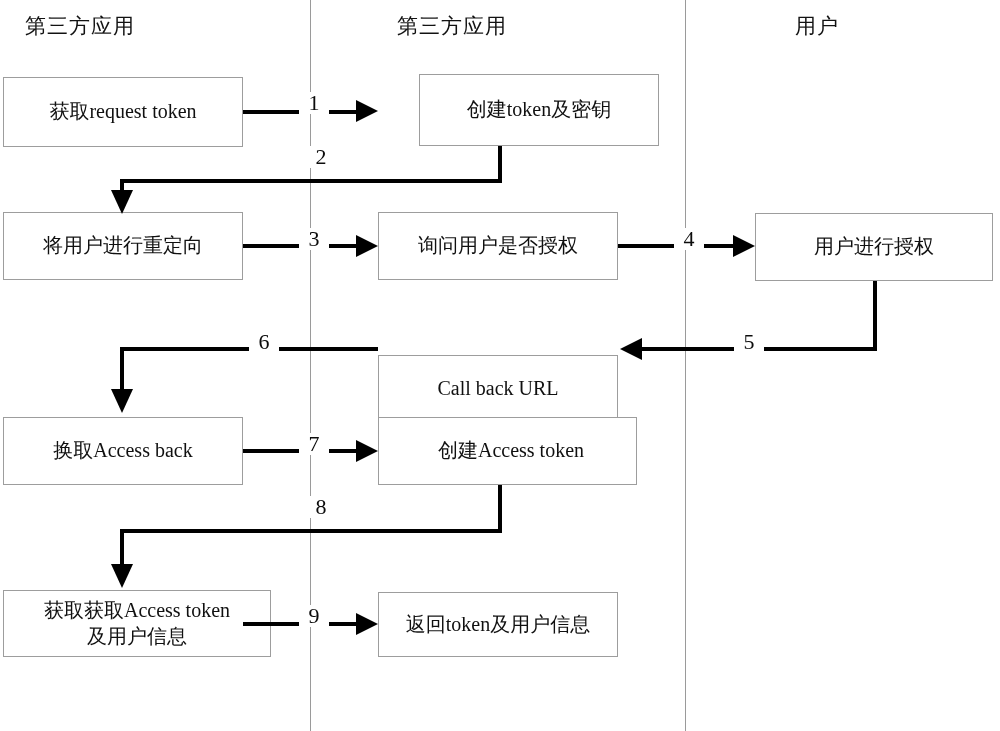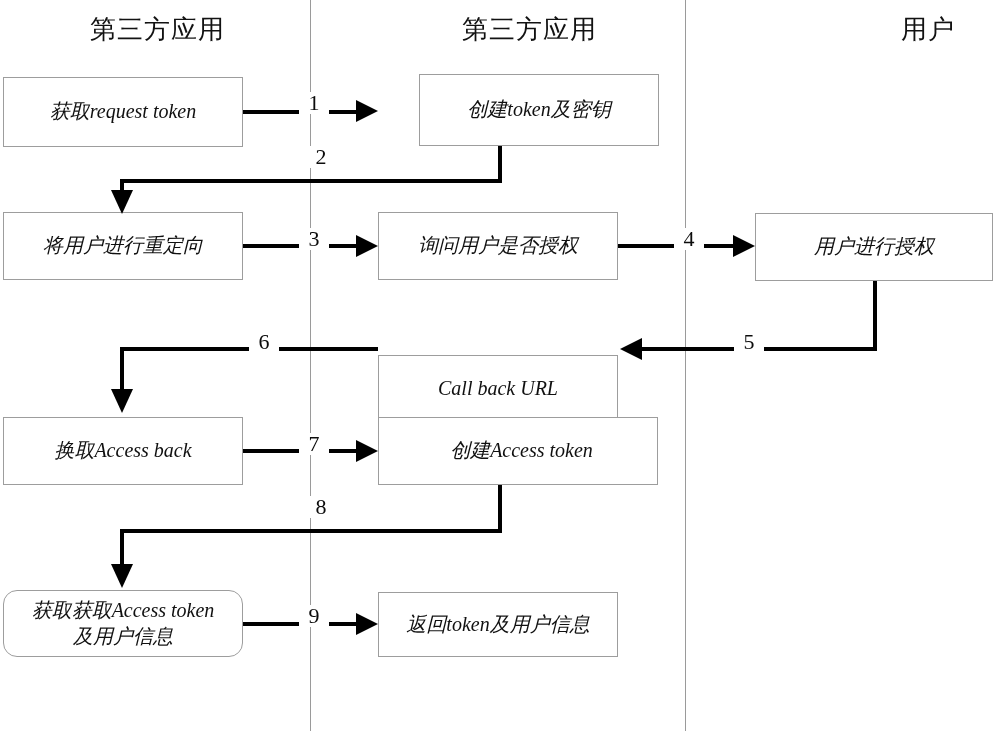--- a/index.html
+++ b/index.html
@@ -19,44 +19,43 @@
   }
   .lane-line {
     position: absolute;
     top: 0;
     width: 1px;
     height: 731px;
     background: #9a9a9a;
   }
   .lane-header {
     position: absolute;
-    font-size: 26px;
+    font-size: 21px;
     color: #121212;
     white-space: nowrap;
-    text-align: right;
+    text-align: left;
     letter-spacing: 1px;
   }
   .node {
     position: absolute;
     border: 1px solid #9d9d9d;
     background: #ffffff;
     box-sizing: border-box;
     display: flex;
     align-items: center;
     justify-content: center;
     text-align: center;
     font-size: 20px;
     color: #101010;
     line-height: 1.28;
     padding: 0 4px;
   }
   .node-text {
     display: block;
     white-space: pre-line;
-    font-style: italic;
   }
   .seg {
     position: absolute;
     background: #000000;
   }
   .seg-h { height: 4px; }
   .seg-v { width: 4px; }
   .arrow-r {
     position: absolute;
     width: 0;
@@ -124,25 +123,25 @@
   </div>
 
   <div class="node" style="left:378px; top:315px; width:240px; height:68px;margin-top:40px;">
     <span class="node-text">Call back URL</span>
   </div>
 
   <div class="node" style="left:3px; top:417px; width:240px; height:68px;">
     <span class="node-text">换取Access back</span>
   </div>
 
-  <div class="node" style="left:378px; top:417px; width:280px; height:68px;padding-left:11px;">
+  <div class="node" style="left:378px; top:417px; width:259px; height:68px;padding-left:11px;">
     <span class="node-text">创建Access token</span>
   </div>
 
-  <div class="node" style="left:3px; top:590px; width:240px; height:67px;border-radius:14px;">
+  <div class="node" style="left:3px; top:590px; width:268px; height:67px;">
     <span class="node-text">获取获取Access token
 及用户信息</span>
   </div>
 
   <div class="node" style="left:378px; top:592px; width:240px; height:65px;">
     <span class="node-text">返回token及用户信息</span>
   </div>
 
   <div class="seg seg-h" style="left:243px; top:110px; width:113px;"></div>
   <div class="arrow-r" style="left:356px; top:100px;"></div>

